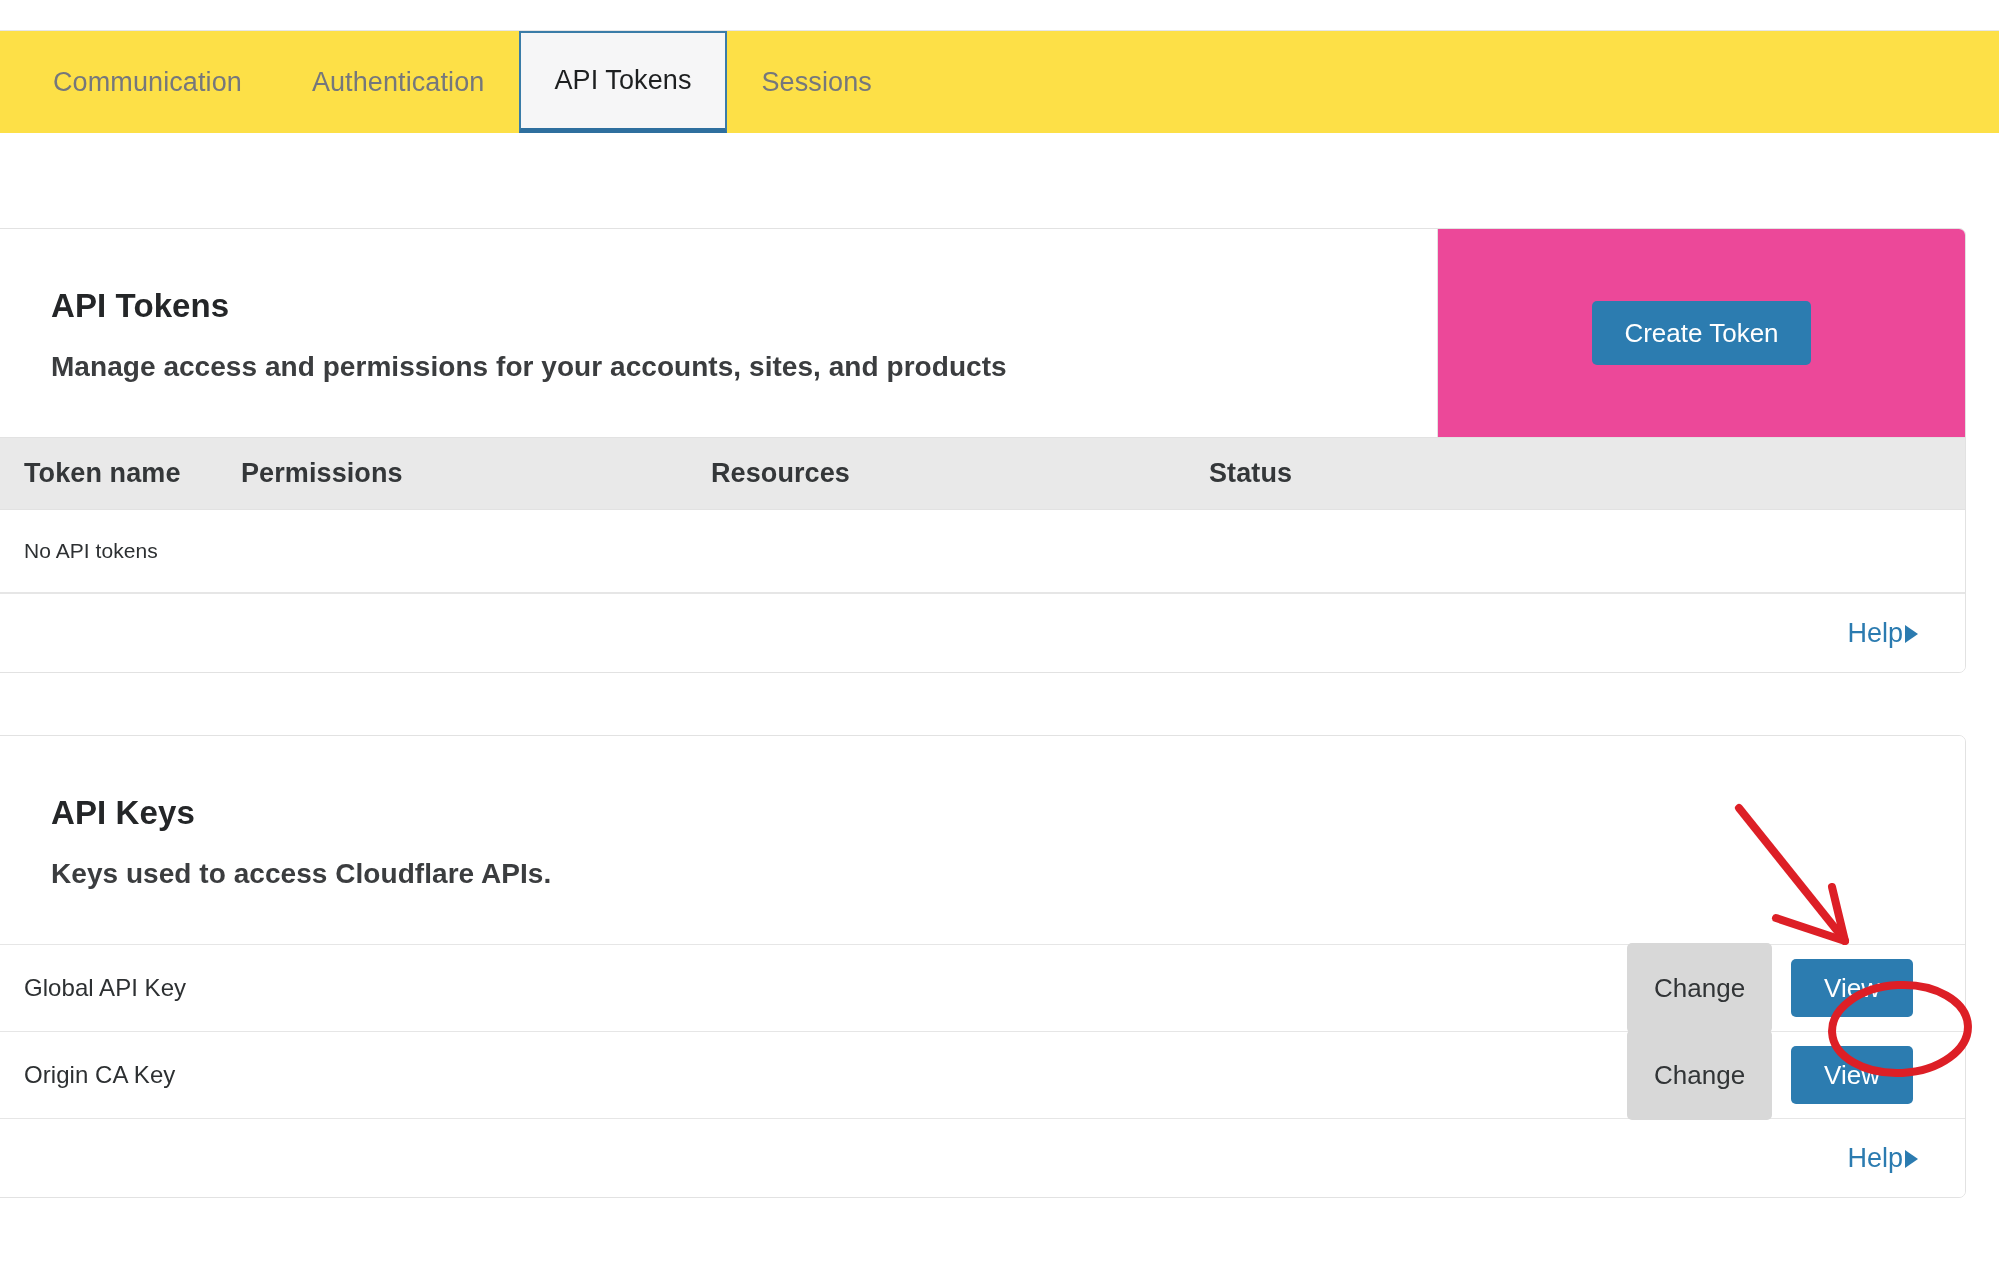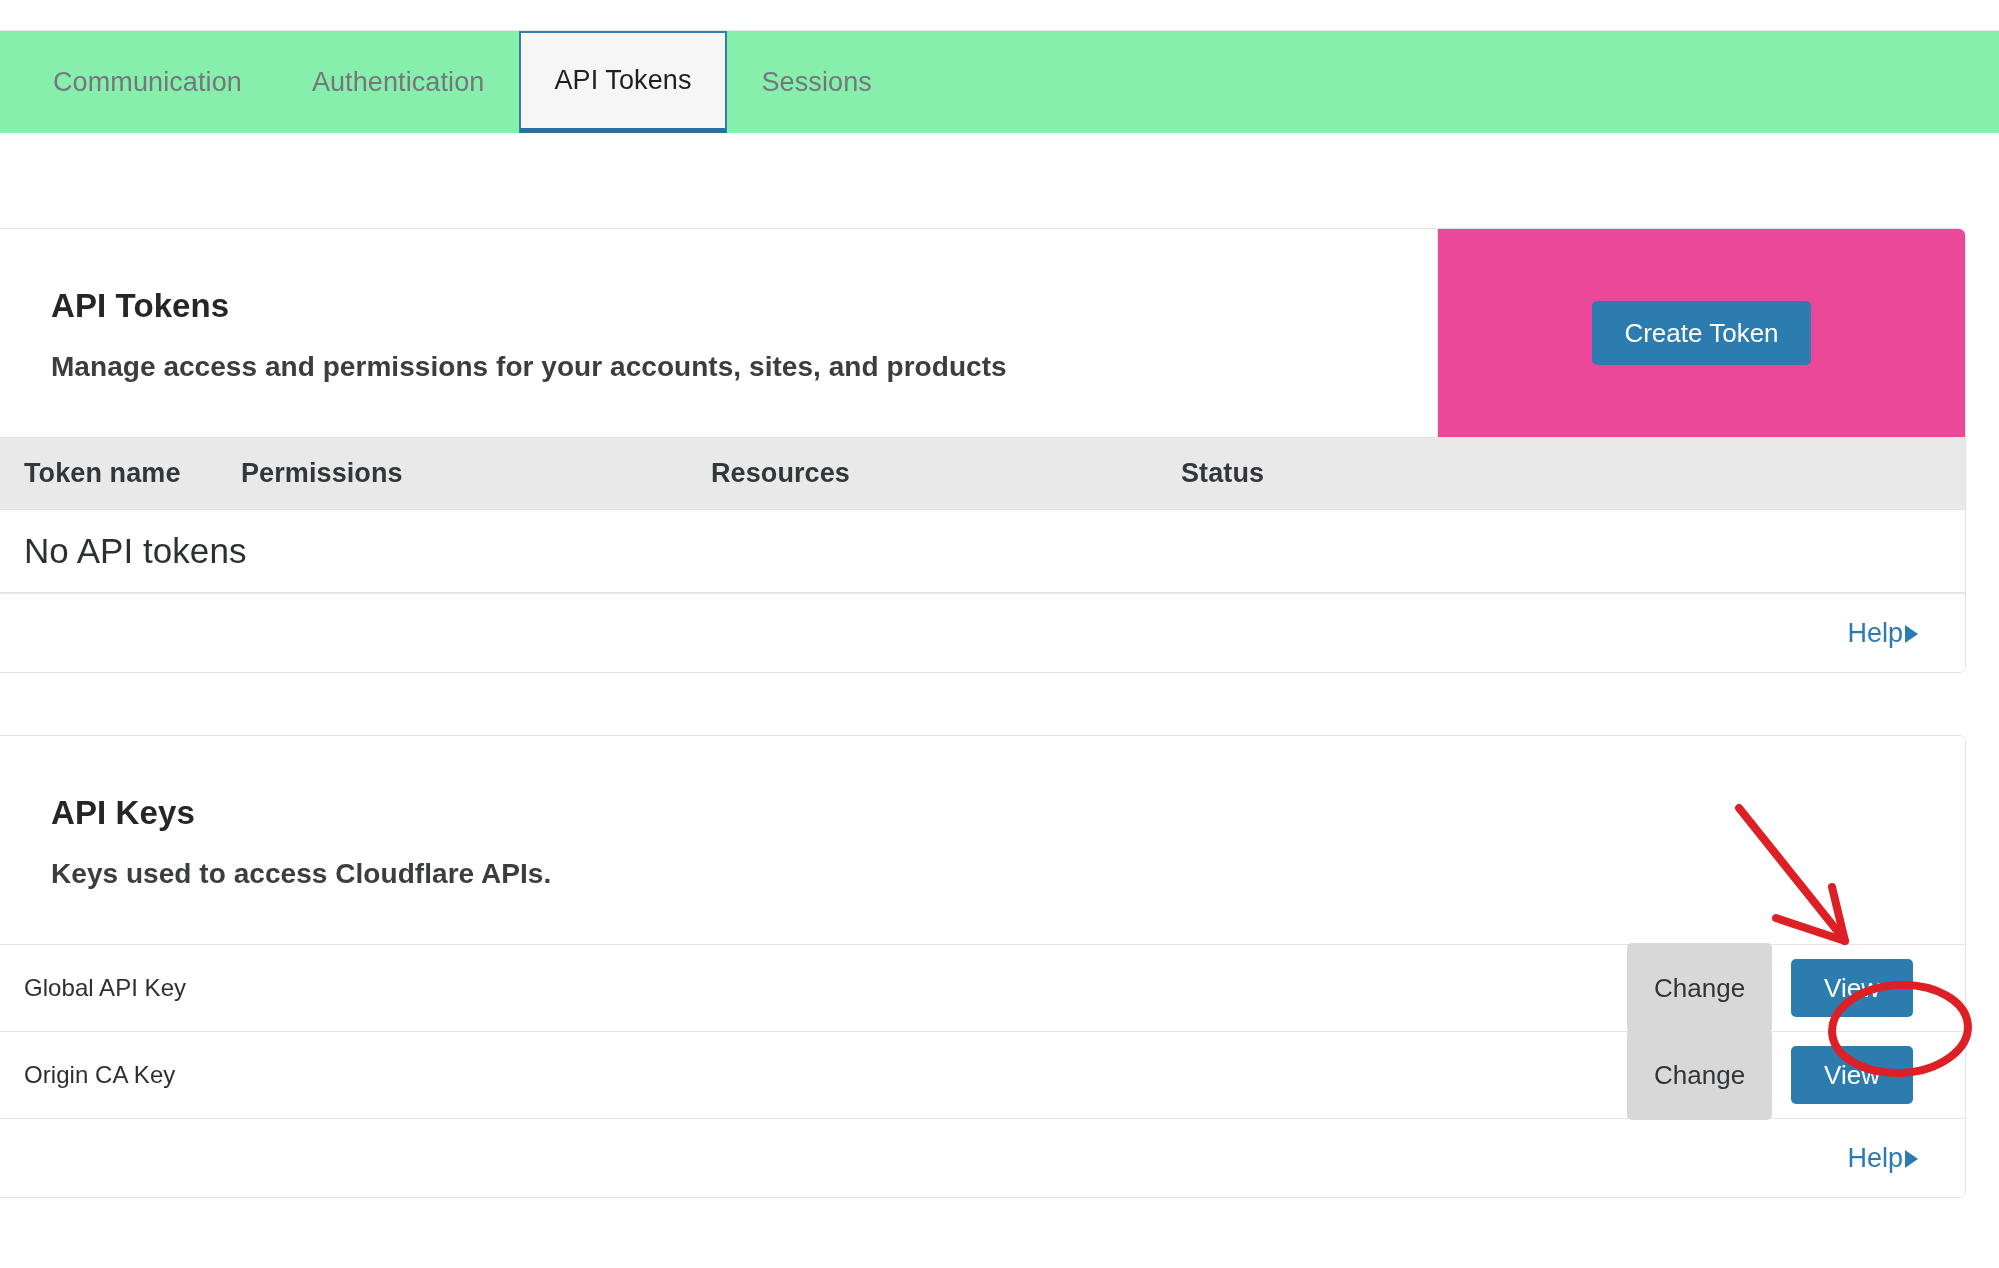--- a/index.html
+++ b/index.html
@@ -19,21 +19,21 @@
     background: #ffffff;
   }
 
   
   .tabbar {
     position: absolute;
     left: 0;
     top: 30px;
     width: 1999px;
     height: 103px;
-    background: #86efac;
+    background: #fde047;
     border-top: 1px solid #e6e6e6;
     display: flex;
     align-items: stretch;
     padding-left: 18px;
   }
   .tab {
     display: flex;
     align-items: center;
     justify-content: center;
     padding: 0 33px;
@@ -122,32 +122,32 @@
   }
   .th {
     font-size: 27px;
     font-weight: bold;
     color: #343739;
     letter-spacing: 0.1px;
   }
   .col-token  { width: 250px; padding-left: 33px; }
   .col-perm   { width: 470px; }
   .col-res    { width: 470px; }
-  .col-status { flex: 1 1 auto; }
+  .col-status { flex: 1 1 auto; margin-left: 28px; }
 
   .trow-empty {
     display: flex;
     align-items: center;
     height: 83px;
     padding-left: 33px;
     border-bottom: 1px solid #e6e6e6;
     background: #ffffff;
   }
   .cell-text {
-    font-size: 35px;
+    font-size: 21px;
     color: #2d3032;
     letter-spacing: 0.05px;
   }
 
   
   .key-row {
     display: flex;
     align-items: center;
     height: 87px;
     padding: 0 52px 0 33px;

